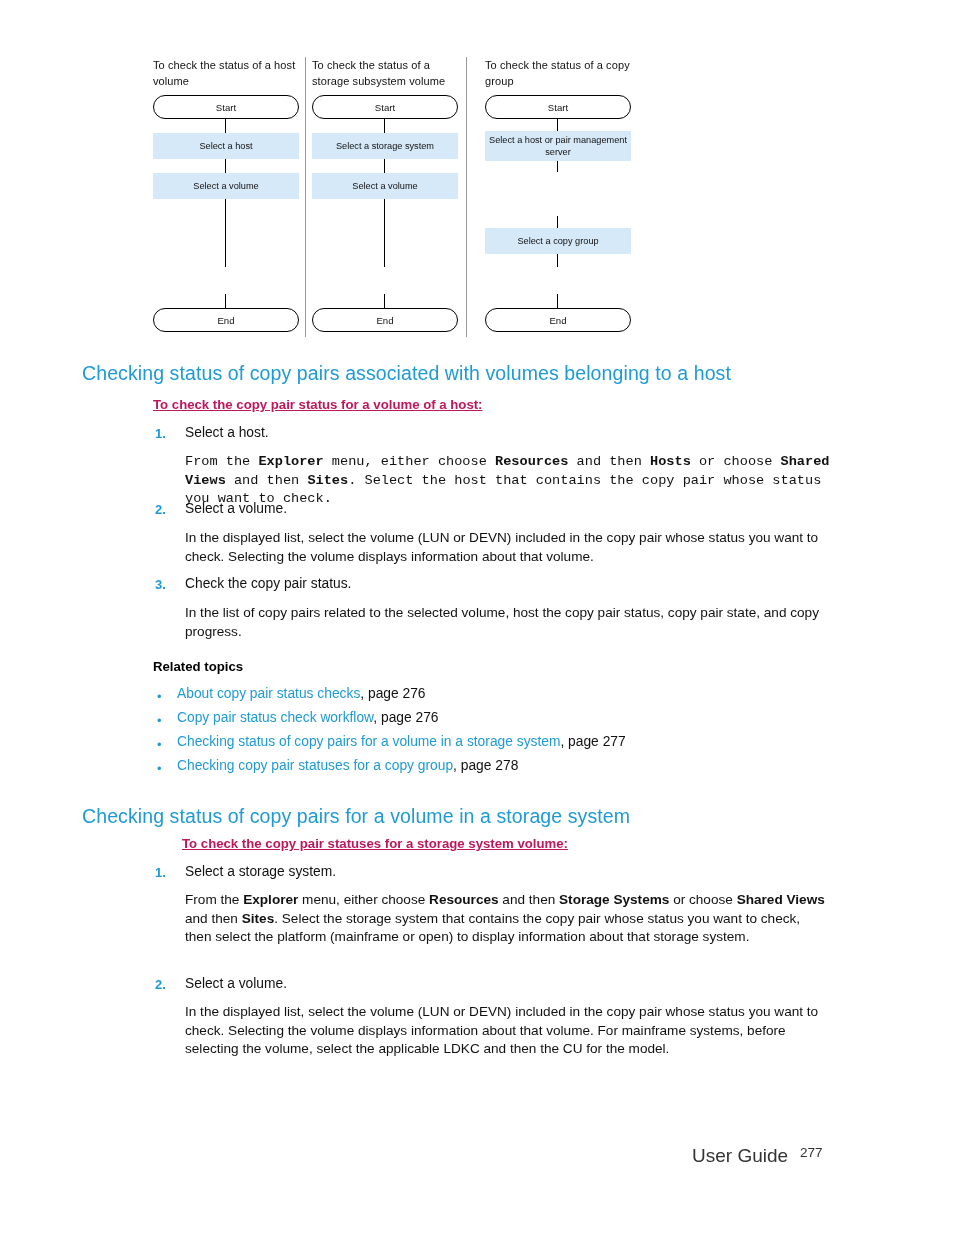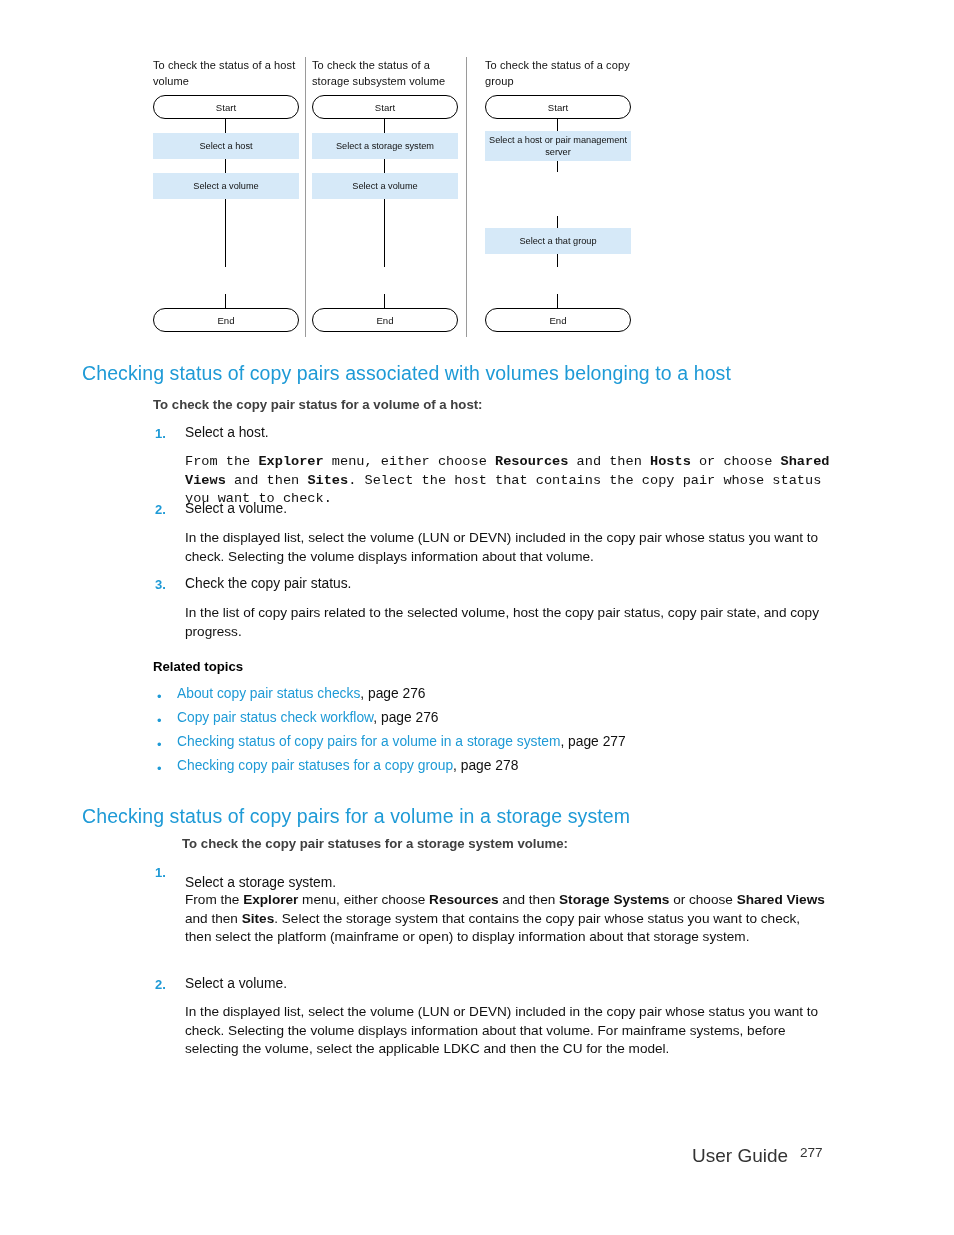--- a/index.html
+++ b/index.html
@@ -117,22 +117,23 @@
     font-weight: 400;
     color: #1e9ad6;
     letter-spacing: 0.1px;
     white-space: nowrap;
   }
   .h2 {
     position: absolute;
     left: 153px;
     font-size: 13.2px;
     font-weight: bold;
-    color: #404040;
-    white-space: nowrap;
+    color: #be185d;
+    white-space: nowrap;
+    text-decoration: underline;
   }
   .h3 {
     position: absolute;
     left: 153px;
     font-size: 13.2px;
     font-weight: bold;
     color: #000000;
     white-space: nowrap;
   }
 
@@ -225,21 +226,21 @@
     <div class="fc-pill" style="top:251px;">End</div>
   </div>
 
   <div class="fc-col c3">
     <div class="fc-caption">To check the status of a copy group</div>
     <div class="fc-pill" style="top:38px;">Start</div>
     <div class="fc-line" style="top:62px;height:12px;"></div>
     <div class="fc-box" style="top:74px;height:30px;">Select a host or pair management server</div>
     <div class="fc-line" style="top:104px;height:11px;"></div>
     <div class="fc-line" style="top:159px;height:12px;"></div>
-    <div class="fc-box" style="top:171px;height:26px;">Select a that group</div>
+    <div class="fc-box" style="top:171px;height:26px;">Select a copy group</div>
     <div class="fc-line" style="top:197px;height:13px;"></div>
     <div class="fc-line" style="top:237px;height:14px;"></div>
     <div class="fc-pill" style="top:251px;">End</div>
   </div>
 
 </div>
 
 <h1 class="h1" style="top:362px;margin:0;">Checking status of copy pairs associated with volumes belonging to a host</h1>
 
 <div class="h2" style="top:397px;">To check the copy pair status for a volume of a host:</div>
@@ -268,21 +269,21 @@
 <div class="rt-item" style="top:734px;"><span class="lnk">Checking status of copy pairs for a volume in a storage system</span><span>, page 277</span></div>
 
 <div class="rt-bullet" style="top:762px;">•</div>
 <div class="rt-item" style="top:758px;"><span class="lnk">Checking copy pair statuses for a copy group</span><span>, page 278</span></div>
 
 <h1 class="h1" style="top:805px;margin:0;">Checking status of copy pairs for a volume in a storage system</h1>
 
 <div class="h2" style="top:836px;margin-left:29px;">To check the copy pair statuses for a storage system volume:</div>
 
 <div class="step-num" style="top:865px;">1.</div>
-<div class="step-title" style="top:864px;margin-top:11px;">Select a storage system.</div>
+<div class="step-title" style="top:864px;">Select a storage system.</div>
 <div class="para" style="top:891px;width:645px;">From the <b>Explorer</b> menu, either choose <b>Resources</b> and then <b>Storage Systems</b> or choose <b>Shared Views</b> and then <b>Sites</b>. Select the storage system that contains the copy pair whose status you want to check, then select the platform (mainframe or open) to display information about that storage system.</div>
 
 <div class="step-num" style="top:977px;">2.</div>
 <div class="step-title" style="top:976px;">Select a volume.</div>
 <div class="para" style="top:1003px;width:655px;">In the displayed list, select the volume (LUN or DEVN) included in the copy pair whose status you want to check. Selecting the volume displays information about that volume. For mainframe systems, before selecting the volume, select the applicable LDKC and then the CU for the model.</div>
 
 <div class="footer-label">User Guide</div>
 <div class="footer-page">277</div>
 
 </body></html>

